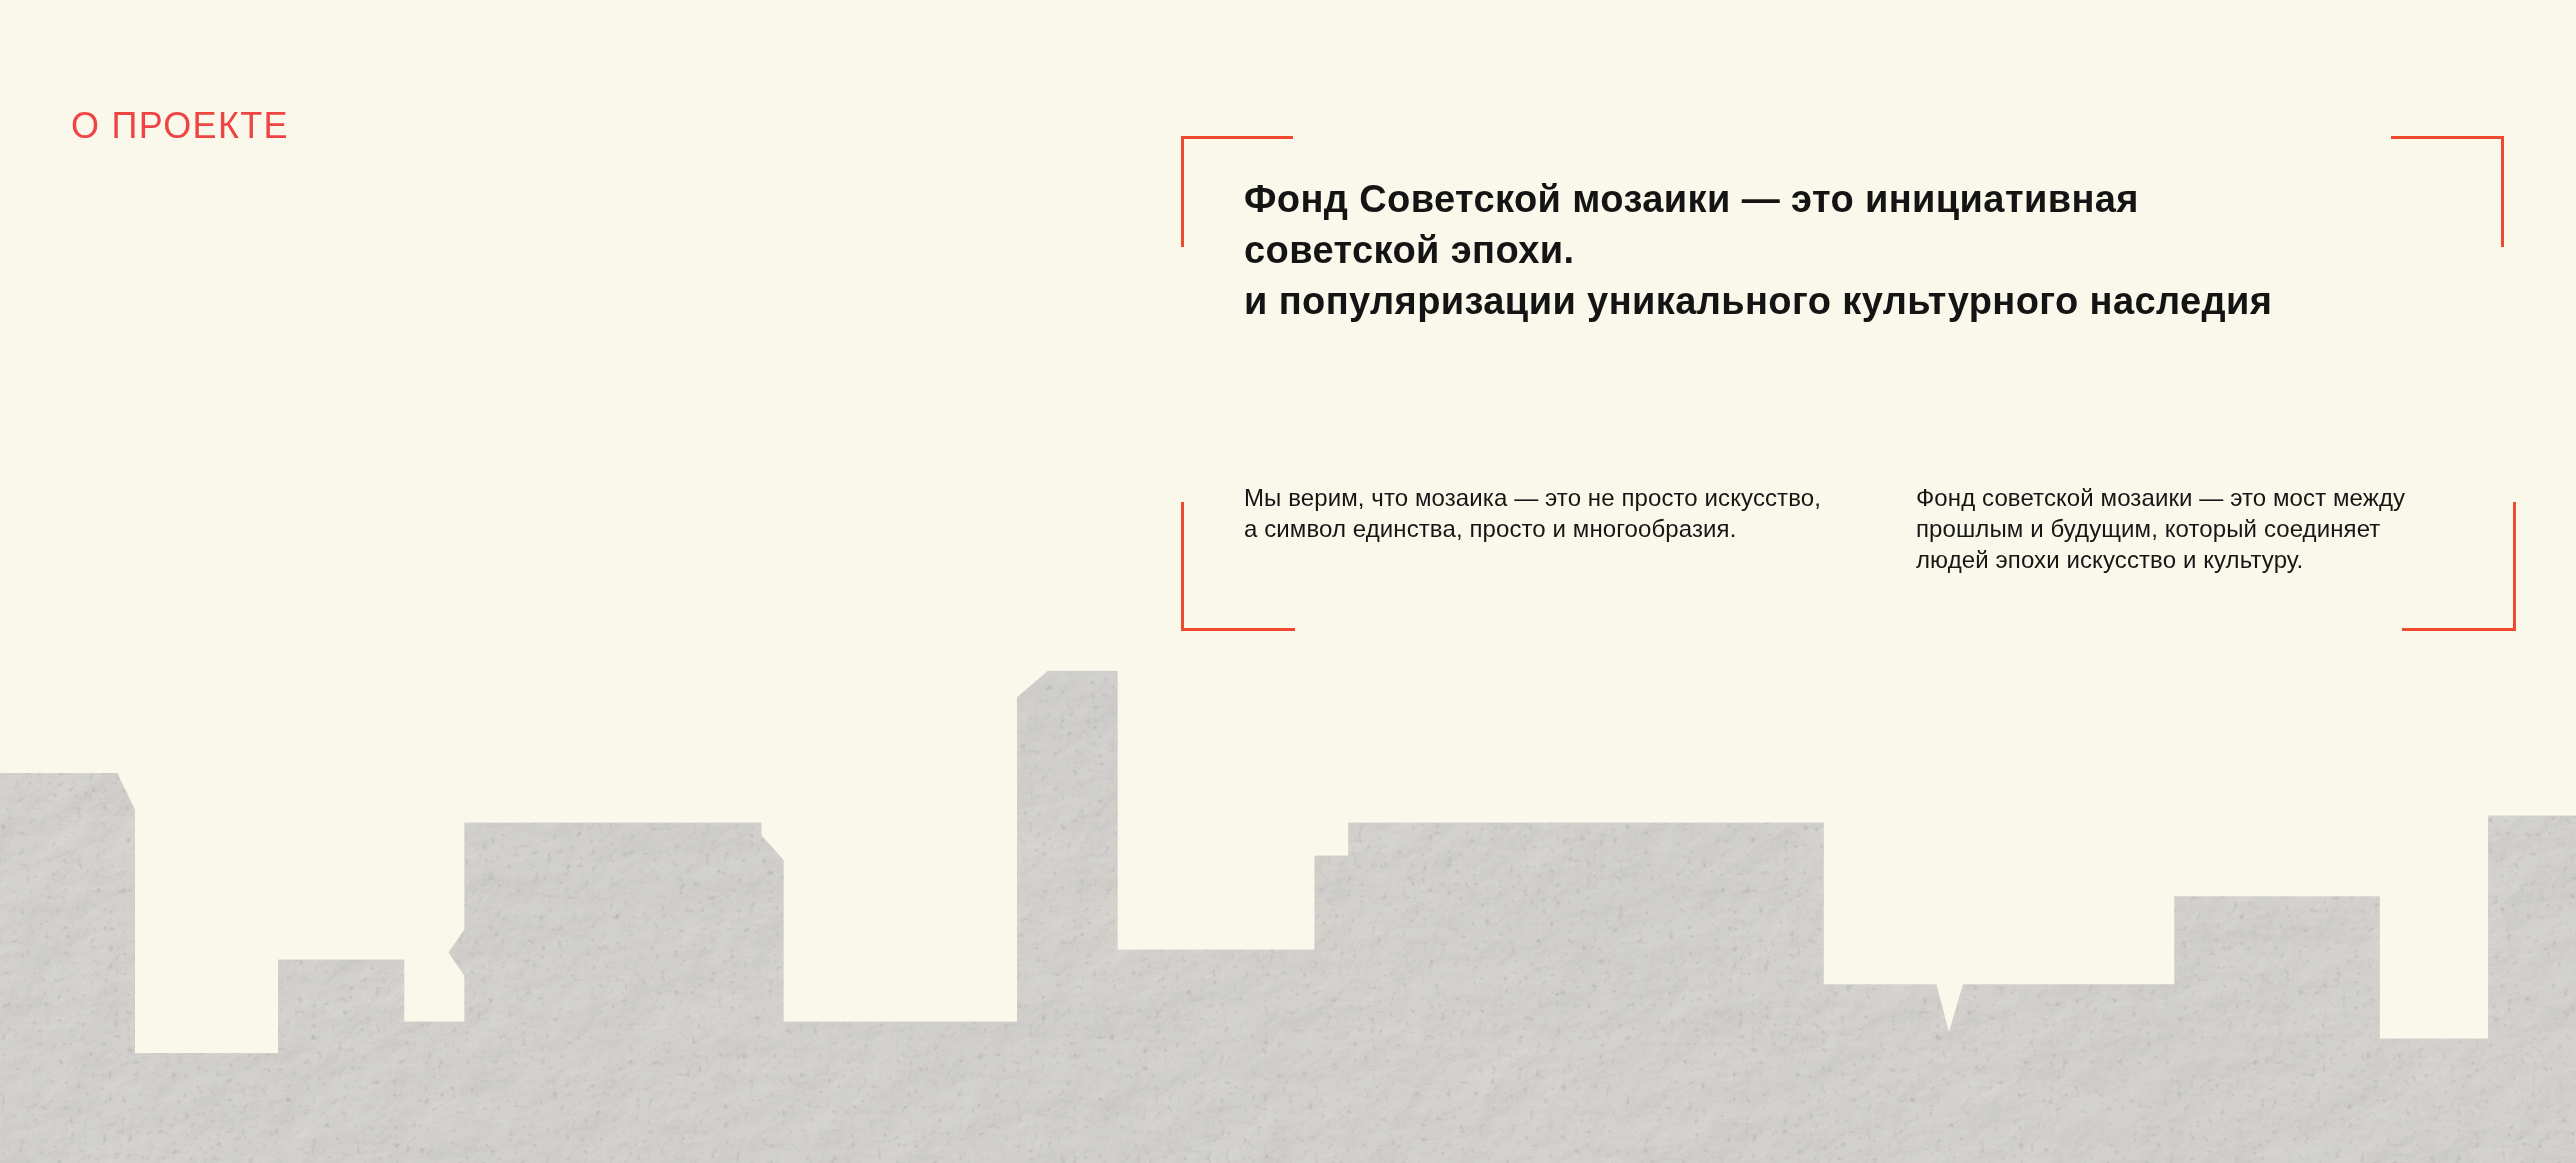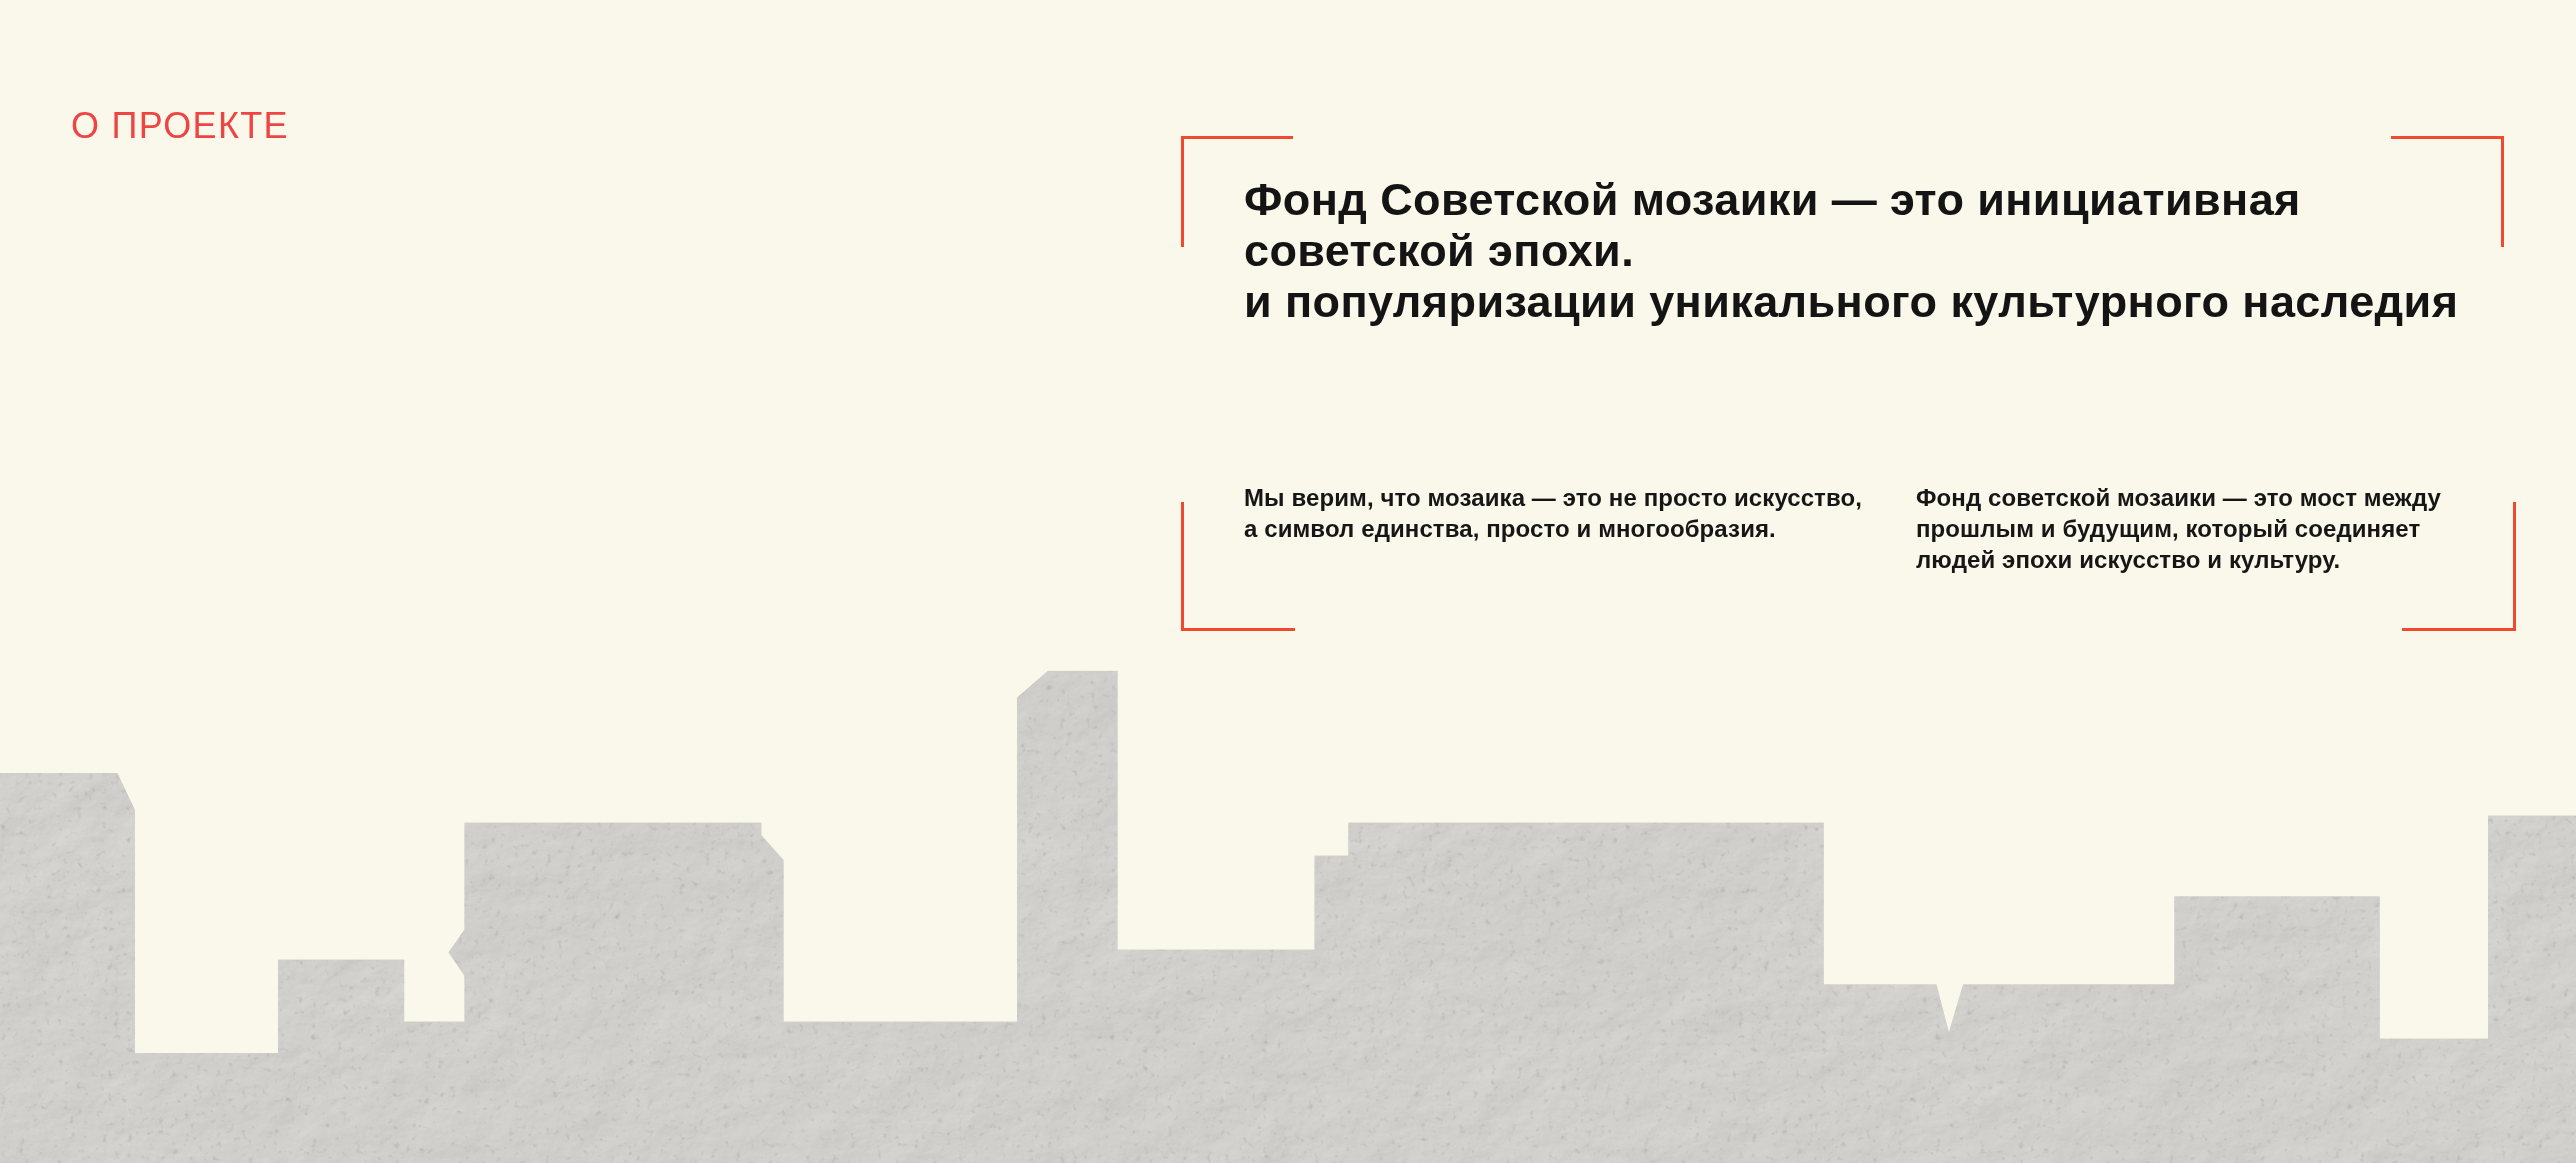--- a/index.html
+++ b/index.html
@@ -28,35 +28,35 @@
     color: #ef4444;
     white-space: nowrap;
   }
 
   
   .hero {
     position: absolute;
     left: 1244px;
     top: 174px;
     width: 1208px;
-    font-size: 45px;
+    font-size: 38px;
     line-height: 51px;
     font-weight: 600;
     letter-spacing: 0.4px;
     color: #141414;
   }
   .hero .line { white-space: nowrap; }
 
   
   .col {
     position: absolute;
     top: 482px;
     font-size: 24px;
     line-height: 31px;
-    font-weight: 700;
+    font-weight: 400;
     letter-spacing: 0.1px;
     color: #161616;
   }
   .col-left  { left: 1244px; width: 622px; }
   .col-right { left: 1916px; width: 622px; }
   .col .line { white-space: nowrap; }
 
   
   .bracket { position: absolute; border: 0 solid #EF4A2F; }
   .bracket.tl { left: 1181px; top: 136px;  width: 109px; height: 108px; border-left-width: 3.6px; border-top-width: 3.6px; }

